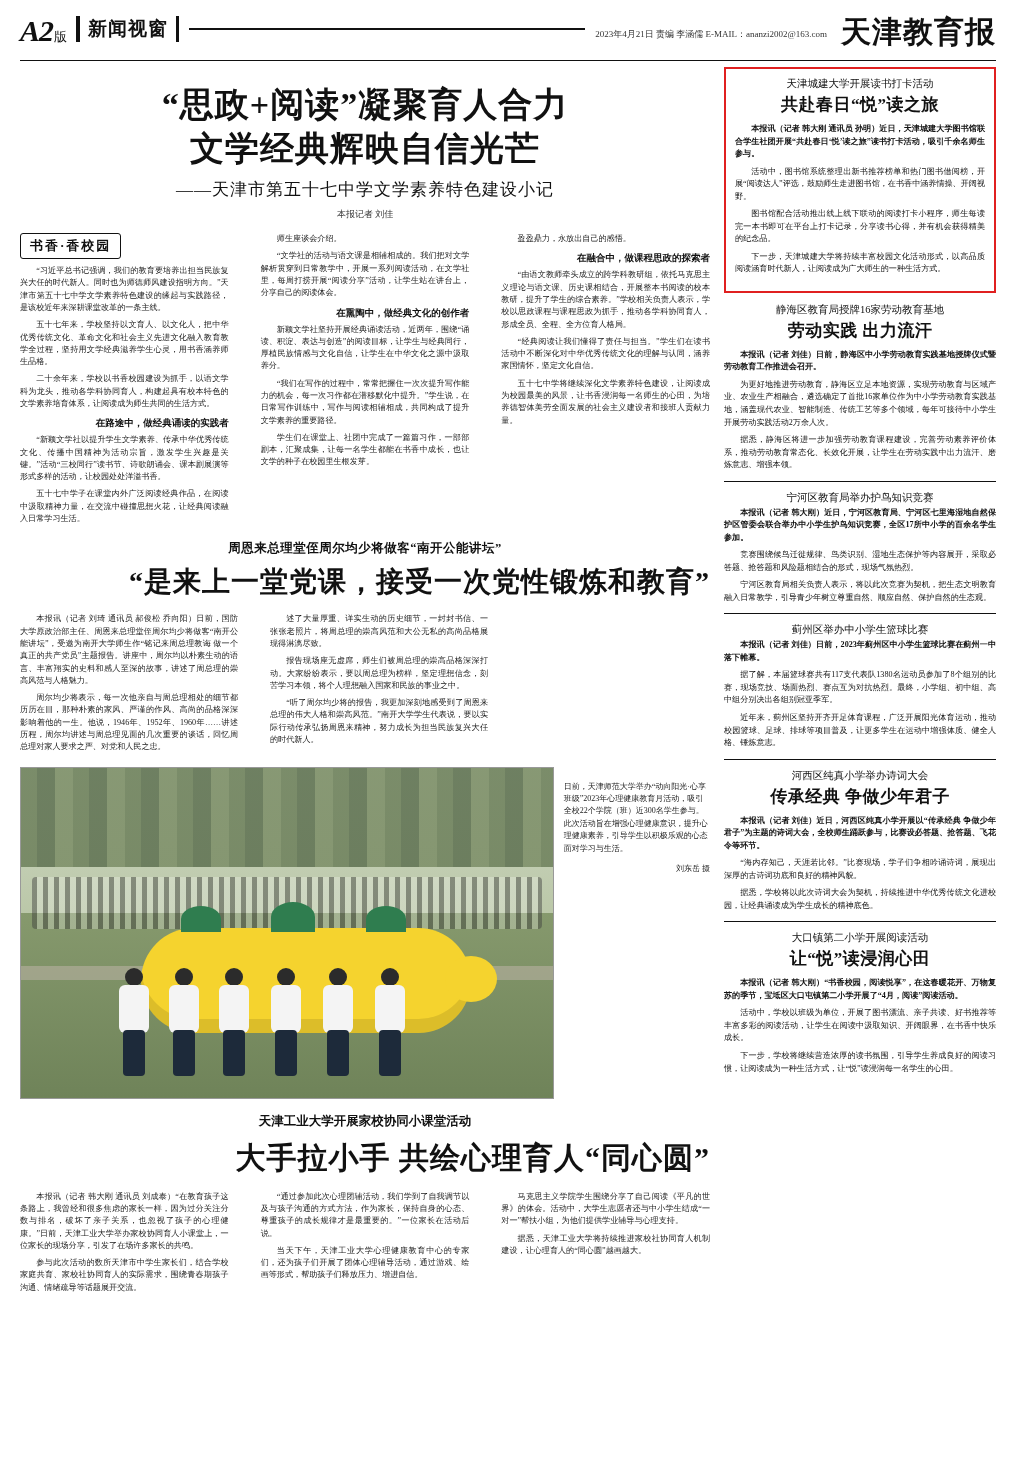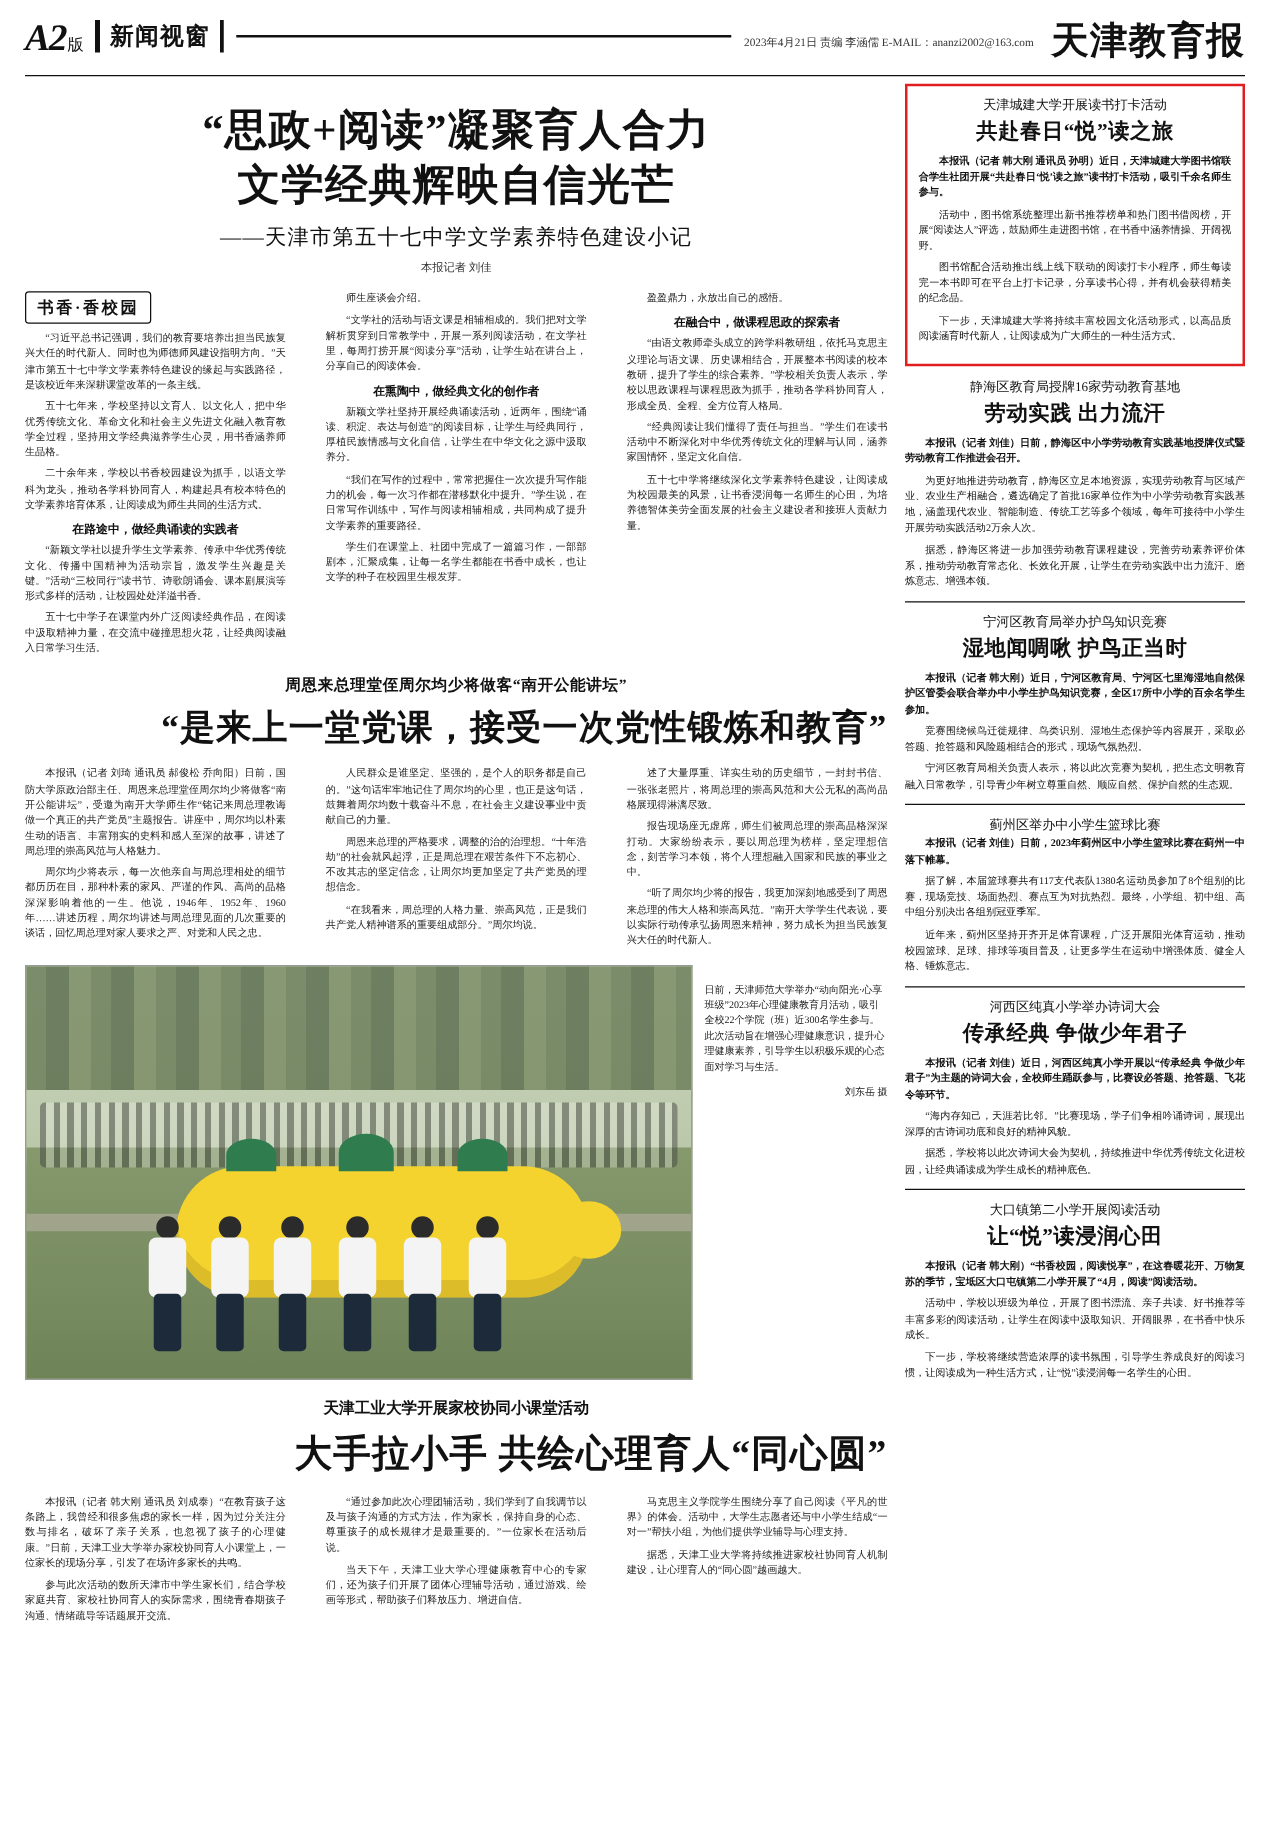--- a/index.html
+++ b/index.html
@@ -35,21 +35,21 @@
   
   .headline{text-align:center;margin:16px 0 2px 0;}
   .headline h1{font-size:34px;margin:0;line-height:1.28;font-weight:bold;letter-spacing:1px;}
   .subhead{font-size:17px;margin-top:8px;letter-spacing:1px;}
   .byline{font-size:9px;margin-top:7px;color:#333;}
 
   
   .cols3{display:flex;gap:32px;margin-top:12px;}
   .col{width:218px;}
   p.body{font-size:8.1px;line-height:1.52;text-align:justify;margin:0 0 5px 0;color:#1a1a1a;text-indent:2em;}
-  .secthead{font-size:9.5px;font-weight:bold;text-align:center;margin:7px 0 4px 0;}
+  .secthead{font-size:9.5px;font-weight:bold;text-align:right;margin:7px 0 4px 0;}
 
   .badge-wrap{text-align:left;margin-bottom:6px;}
   .badge{display:inline-block;border:1.4px solid #111;border-radius:3px;padding:3px 9px;font-size:13px;font-weight:bold;letter-spacing:2px;}
 
   
   .mid-kicker{text-align:center;font-size:12.5px;font-weight:bold;margin-top:10px;letter-spacing:0.5px;}
   .mid-title{text-align:right;font-size:28px;font-weight:bold;margin:6px 0 8px 0;letter-spacing:1px;}
 
   
   .photo-row{display:flex;margin-top:8px;gap:10px;}
@@ -144,25 +144,20 @@
 
       <div class="mid-kicker">周恩来总理堂侄周尔均少将做客“南开公能讲坛”</div>
       <div class="mid-title">“是来上一堂党课，接受一次党性锻炼和教育”</div>
 
       <div class="cols3">
         <div class="col">
           <p class="body">本报讯（记者 刘琦 通讯员 郝俊松 乔向阳）日前，国防大学原政治部主任、周恩来总理堂侄周尔均少将做客“南开公能讲坛”，受邀为南开大学师生作“铭记来周总理教诲 做一个真正的共产党员”主题报告。讲座中，周尔均以朴素生动的语言、丰富翔实的史料和感人至深的故事，讲述了周总理的崇高风范与人格魅力。</p>
           <p class="body">周尔均少将表示，每一次他亲自与周总理相处的细节都历历在目，那种朴素的家风、严谨的作风、高尚的品格深深影响着他的一生。他说，1946年、1952年、1960年……讲述历程，周尔均讲述与周总理见面的几次重要的谈话，回忆周总理对家人要求之严、对党和人民之忠。</p>
         </div>
         <div class="col">
-          <p class="body">人民群众是谁坚定、坚强的，是个人的职务都是自己的。”这句话牢牢地记住了周尔均的心里，也正是这句话，鼓舞着周尔均数十载奋斗不息，在社会主义建设事业中贡献自己的力量。</p>
-          <p class="body">周恩来总理的严格要求，调整的治的治理想。“十年浩劫”的社会就风起浮，正是周总理在艰苦条件下不忘初心、不改其志的坚定信念，让周尔均更加坚定了共产党员的理想信念。</p>
-          <p class="body">“在我看来，周总理的人格力量、崇高风范，正是我们共产党人精神谱系的重要组成部分。”周尔均说。</p>
-        </div>
-        <div class="col">
           <p class="body">述了大量厚重、详实生动的历史细节，一封封书信、一张张老照片，将周总理的崇高风范和大公无私的高尚品格展现得淋漓尽致。</p>
           <p class="body">报告现场座无虚席，师生们被周总理的崇高品格深深打动。大家纷纷表示，要以周总理为榜样，坚定理想信念，刻苦学习本领，将个人理想融入国家和民族的事业之中。</p>
           <p class="body">“听了周尔均少将的报告，我更加深刻地感受到了周恩来总理的伟大人格和崇高风范。”南开大学学生代表说，要以实际行动传承弘扬周恩来精神，努力成长为担当民族复兴大任的时代新人。</p>
         </div>
       </div>
 
       <div class="photo-row">
         <div class="photo">
           <div class="sky"></div>
           <div class="trees"></div>
@@ -246,21 +241,20 @@
         <div class="r-kicker">静海区教育局授牌16家劳动教育基地</div>
         <div class="r-title">劳动实践 出力流汗</div>
         <p class="rbody r-lead">本报讯（记者 刘佳）日前，静海区中小学劳动教育实践基地授牌仪式暨劳动教育工作推进会召开。</p>
         <p class="rbody">为更好地推进劳动教育，静海区立足本地资源，实现劳动教育与区域产业、农业生产相融合，遴选确定了首批16家单位作为中小学劳动教育实践基地，涵盖现代农业、智能制造、传统工艺等多个领域，每年可接待中小学生开展劳动实践活动2万余人次。</p>
         <p class="rbody">据悉，静海区将进一步加强劳动教育课程建设，完善劳动素养评价体系，推动劳动教育常态化、长效化开展，让学生在劳动实践中出力流汗、磨炼意志、增强本领。</p>
       </div>
       <div class="r-divider"></div>
 
       <div class="r-item">
         <div class="r-kicker">宁河区教育局举办护鸟知识竞赛</div>
-        <div class="r-title">湿地闻啁啾 护鸟正当时</div>
         <p class="rbody r-lead">本报讯（记者 韩大刚）近日，宁河区教育局、宁河区七里海湿地自然保护区管委会联合举办中小学生护鸟知识竞赛，全区17所中小学的百余名学生参加。</p>
         <p class="rbody">竞赛围绕候鸟迁徙规律、鸟类识别、湿地生态保护等内容展开，采取必答题、抢答题和风险题相结合的形式，现场气氛热烈。</p>
         <p class="rbody">宁河区教育局相关负责人表示，将以此次竞赛为契机，把生态文明教育融入日常教学，引导青少年树立尊重自然、顺应自然、保护自然的生态观。</p>
       </div>
       <div class="r-divider"></div>
 
       <div class="r-item">
         <div class="r-kicker">蓟州区举办中小学生篮球比赛</div>
         <p class="rbody r-lead">本报讯（记者 刘佳）日前，2023年蓟州区中小学生篮球比赛在蓟州一中落下帷幕。</p>
         <p class="rbody">据了解，本届篮球赛共有117支代表队1380名运动员参加了8个组别的比赛，现场竞技、场面热烈、赛点互为对抗热烈。最终，小学组、初中组、高中组分别决出各组别冠亚季军。</p>

